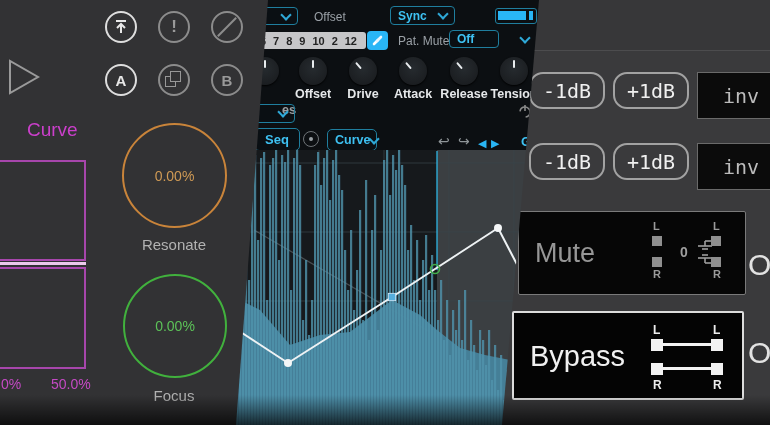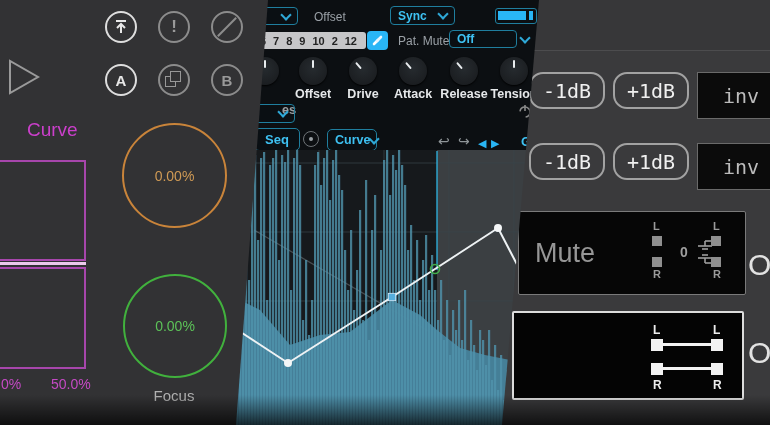--- a/index.html
+++ b/index.html
@@ -110,20 +110,21 @@
     <div class="preset">Curve</div>
     <div class="mag-rect" style="top:160px;height:101px;"></div>
     <div class="mag-divider"></div>
     <div class="mag-rect" style="top:267px;height:102px;"></div>
     <div class="mag-label" style="left:1px;">0%</div>
     <div class="mag-label" style="left:51px;">50.0%</div>
 
     <div class="big-knob" style="left:122px;top:123px;width:105px;height:105px;border:2.5px solid #c9843a;color:#cf9a55;">
       <span>0.00%</span>
     </div>
+    <div class="knob-label" style="left:114px;top:236px;">Resonate</div>
     <div class="big-knob" style="left:123px;top:274px;width:104px;height:104px;border:2.5px solid #41b13d;color:#5cc258;">
       <span>0.00%</span>
     </div>
     <div class="knob-label" style="left:114px;top:387px;">Focus</div>
   </div>
 
   <div id="mid-panel">
     <div class="dd" style="left:252px;top:7px;width:46px;height:18px;">
       <span></span>
         <div class="chev"></div>
@@ -146,21 +147,21 @@
         <span>2</span>
         <span>12</span>
       </div>
     <div id="link-btn">
       <svg width="15" height="15">
         <line x1="4" y1="11" x2="8" y2="7" stroke="#fff" stroke-width="2.6" stroke-linecap="round"></line>
         <line x1="7" y1="8" x2="11" y2="4" stroke="#e8f6ff" stroke-width="2.6" stroke-linecap="round"></line>
       </svg>
     </div>
     <div class="mid-label" style="left:398px;top:34px;">Pat. Mute</div>
-    <div class="dd" style="left:449px;top:30px;width:68px;height:18px;gap:47px;">
+    <div class="dd" style="left:449px;top:30px;width:50px;height:18px;gap:47px;">
       <span>Off</span>
       <div class="chev"></div>
     </div>
 
     <div id="mid-knobs">
         <div class="mknob" style="left: 251px;">
           <div class="rot" style="transform:rotate(0deg)">
             <div class="tick"></div>
           </div>
         </div>
@@ -368,20 +369,21 @@
         <line x1="15" y1="25" x2="21" y2="25" stroke="#9d9d9d" stroke-width="1.6"></line>
       </svg>
       <div class="chtxt" style="left:194px;top:8px;color:#9b9b9b;">L</div>
       <div class="chsq" style="left:192px;top:24px;width:10px;height:10px;background:#8f8f8f;"></div>
       <div class="chsq" style="left:192px;top:45px;width:10px;height:10px;background:#8f8f8f;"></div>
       <div class="chtxt" style="left:194px;top:56px;color:#9b9b9b;">R</div>
     </div>
     <div class="o-text" style="top:248px;">O</div>
 
     <div class="route-box" id="bypass-box">
+      <div class="route-label">Bypass</div>
       <div class="chtxt" style="left:139px;top:10px;color:#ededed;font-size:12px;">L</div>
       <div class="chtxt" style="left:199px;top:10px;color:#ededed;font-size:12px;">L</div>
       <div class="chsq" style="left:137px;top:26px;width:12px;height:12px;background:#f2f2f2;"></div>
       <div class="chsq" style="left:197px;top:26px;width:12px;height:12px;background:#f2f2f2;"></div>
       <div class="chsq" style="left:149px;top:30px;width:48px;height:3px;background:#f2f2f2;"></div>
       <div class="chsq" style="left:137px;top:50px;width:12px;height:12px;background:#f2f2f2;"></div>
       <div class="chsq" style="left:197px;top:50px;width:12px;height:12px;background:#f2f2f2;"></div>
       <div class="chsq" style="left:149px;top:54px;width:48px;height:3px;background:#f2f2f2;"></div>
       <div class="chtxt" style="left:139px;top:65px;color:#ededed;font-size:12px;">R</div>
       <div class="chtxt" style="left:199px;top:65px;color:#ededed;font-size:12px;">R</div>

